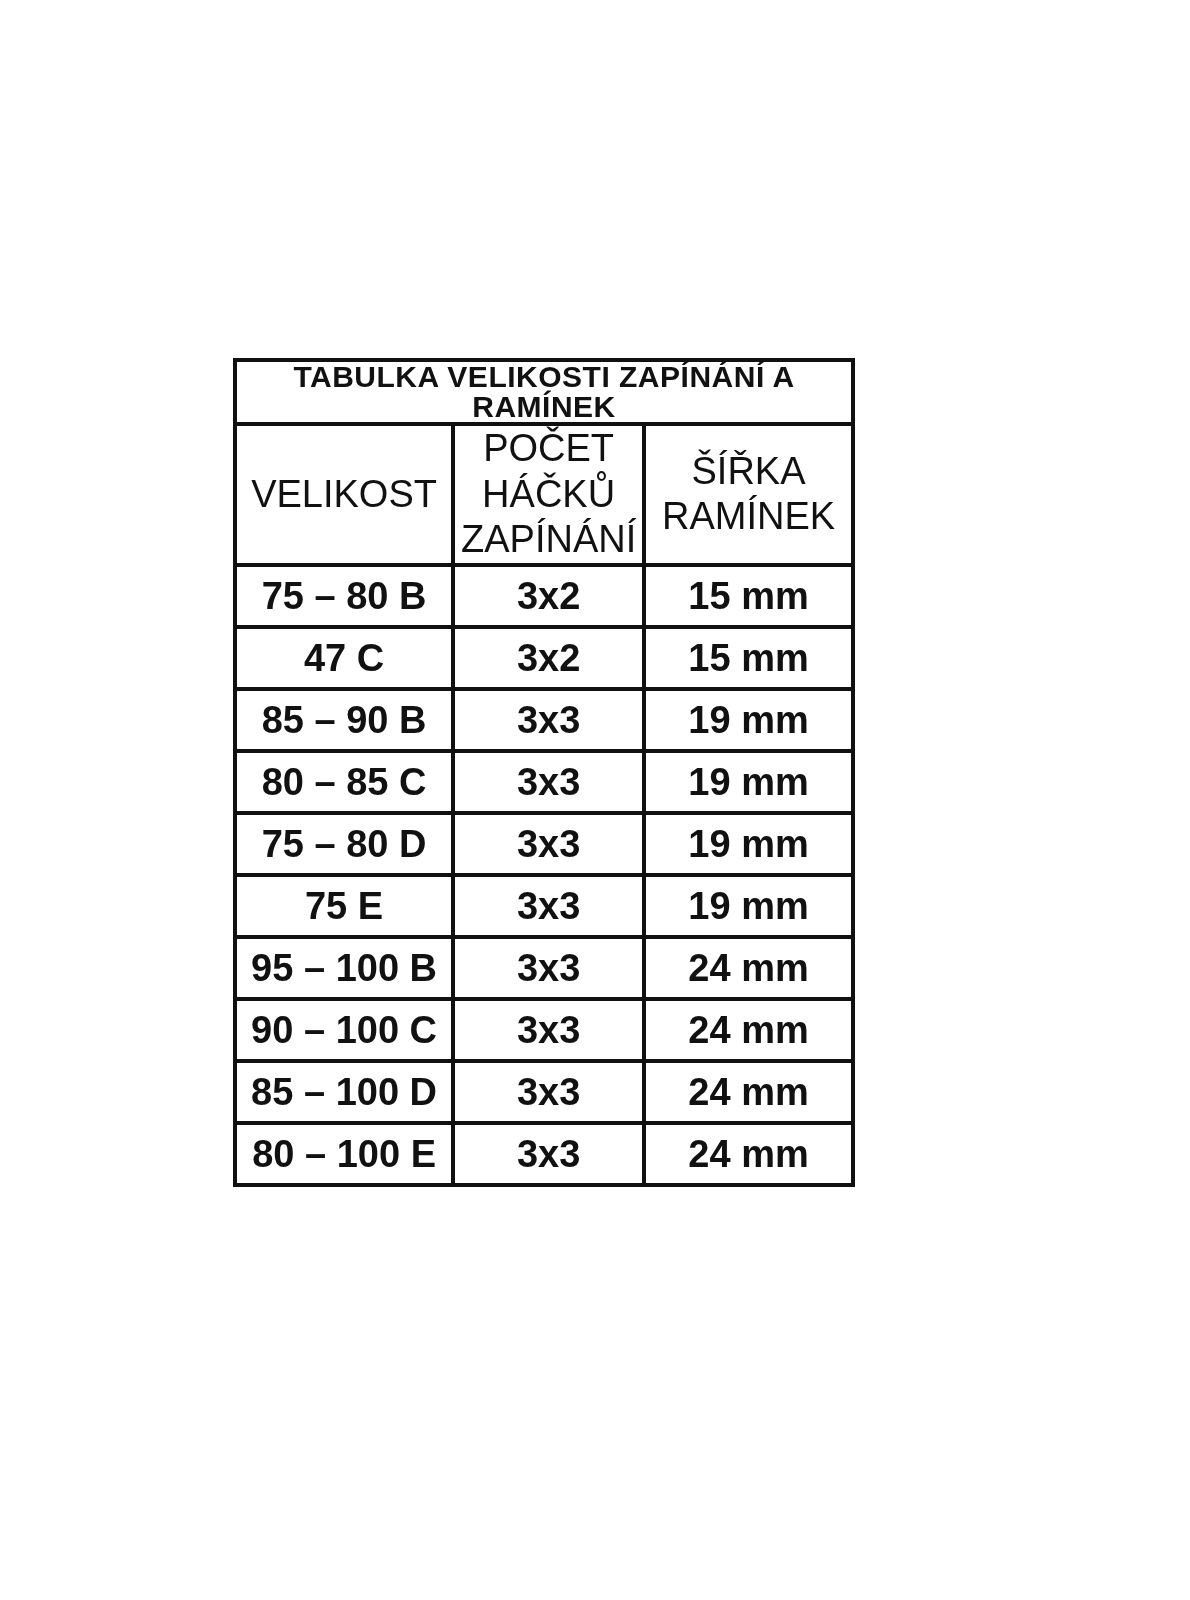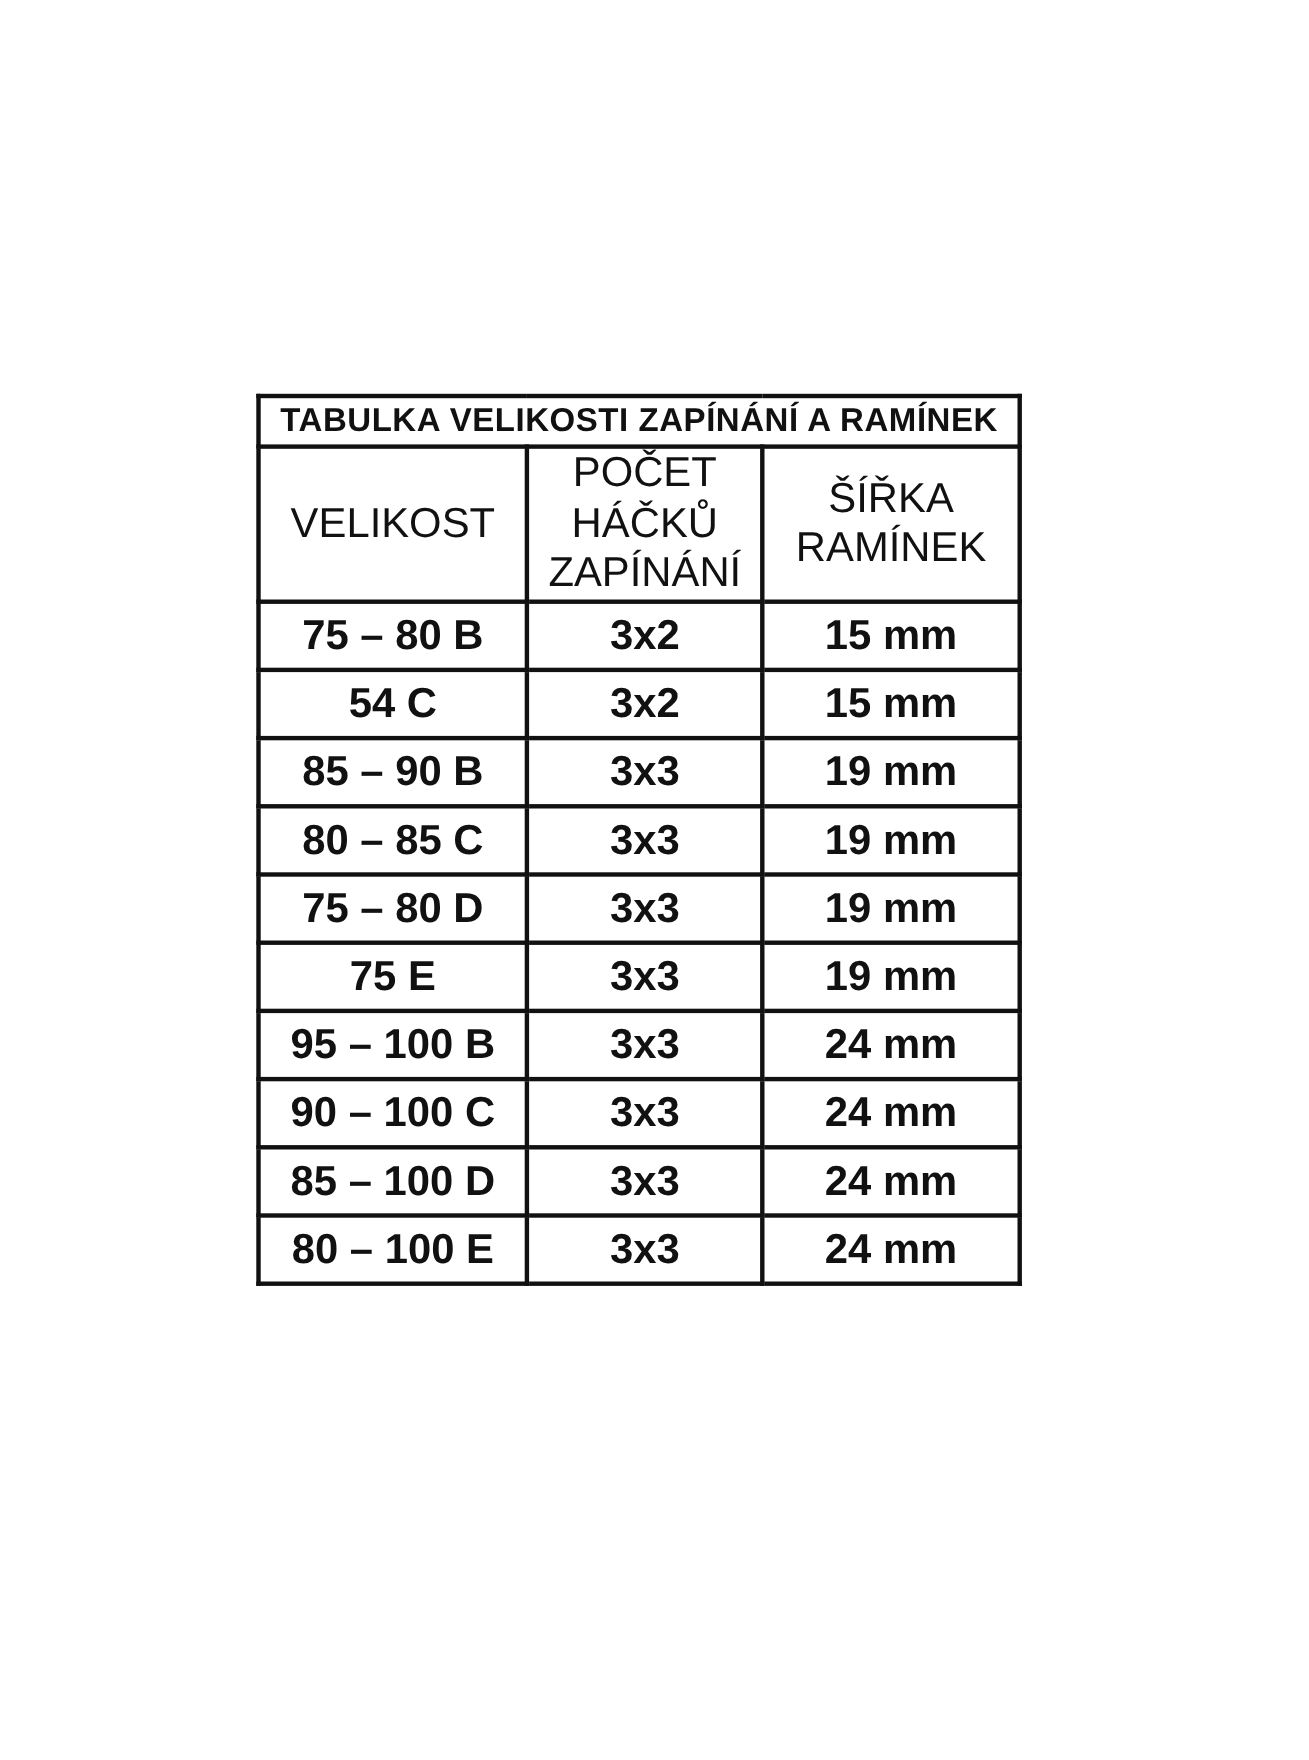--- a/index.html
+++ b/index.html
@@ -17,21 +17,21 @@
   }
   .page {
     position: absolute;
     inset: 0;
     background: #ffffff;
   }
   .size-table-wrap {
     position: absolute;
     left: 233px;
     top: 358px;
-    width: 696px;
+    width: 622px;
   }
   table.size-table {
     width: 100%;
     border-collapse: collapse;
     table-layout: fixed;
     background: #ffffff;
   }
   table.size-table th,
   table.size-table td {
     border: 4px solid #111111;
@@ -90,21 +90,21 @@
 RAMÍNEK</th>
         </tr>
       </thead>
       <tbody>
         <tr>
           <td class="data-cell">75 – 80 B</td>
           <td class="data-cell">3x2</td>
           <td class="data-cell">15 mm</td>
         </tr>
         <tr>
-          <td class="data-cell">54 C</td>
+          <td class="data-cell">47 C</td>
           <td class="data-cell">3x2</td>
           <td class="data-cell">15 mm</td>
         </tr>
         <tr>
           <td class="data-cell">85 – 90 B</td>
           <td class="data-cell">3x3</td>
           <td class="data-cell">19 mm</td>
         </tr>
         <tr>
           <td class="data-cell">80 – 85 C</td>

